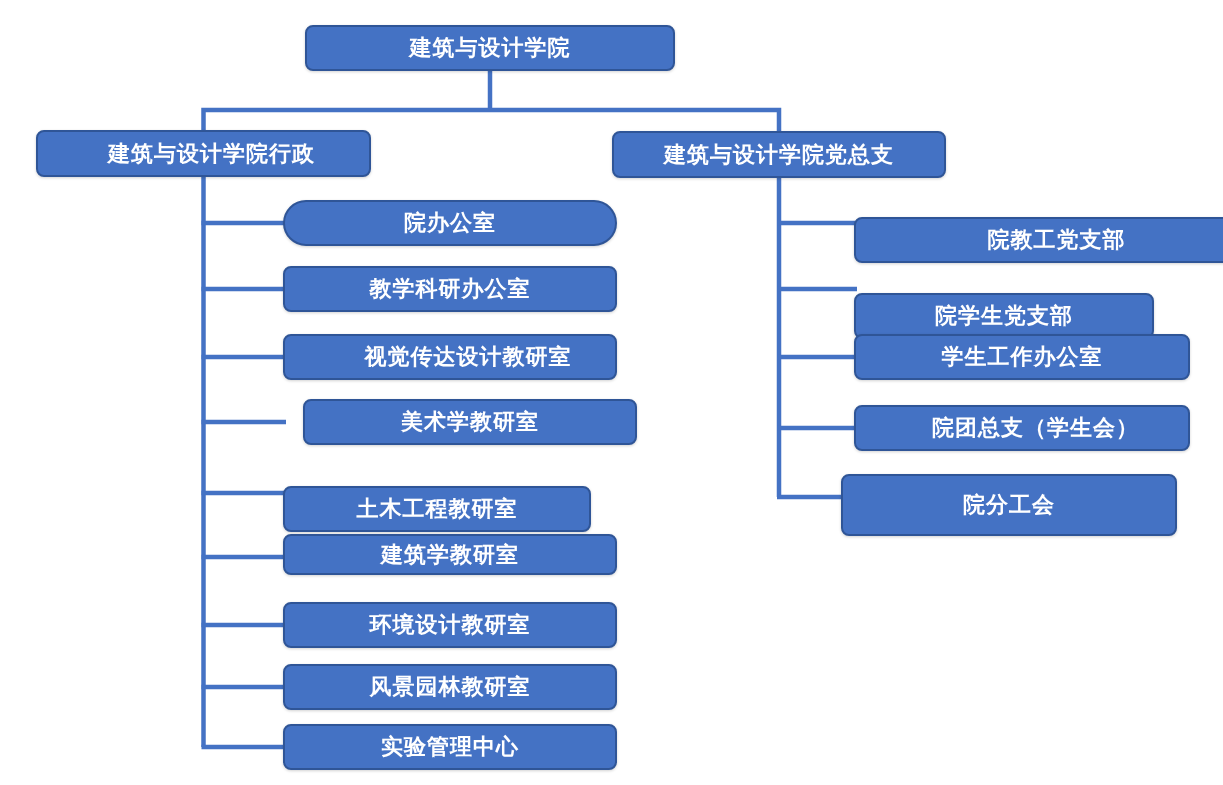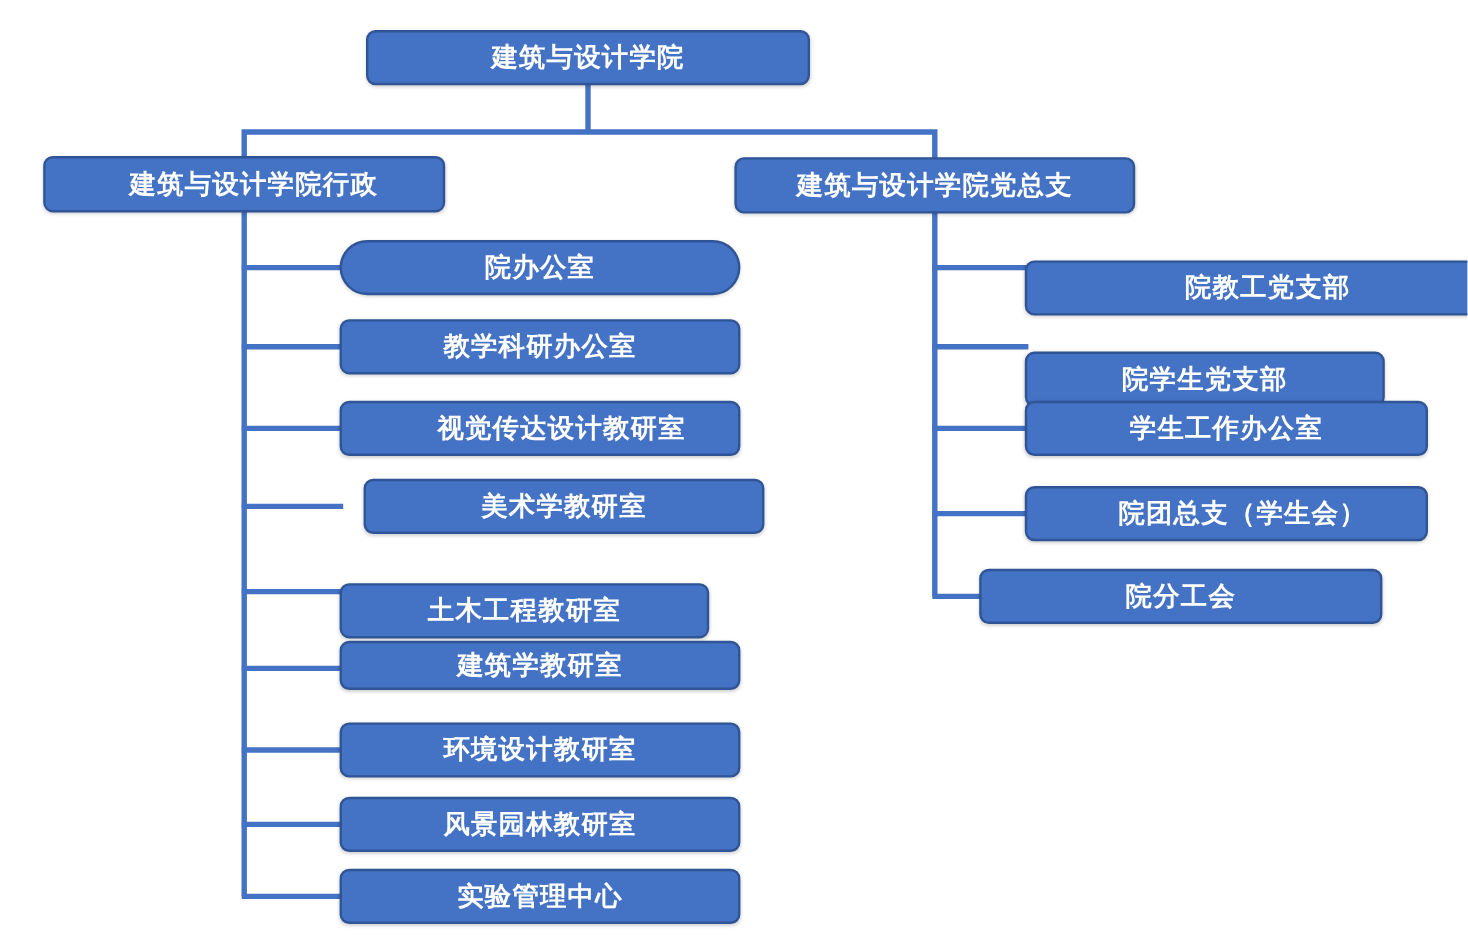--- a/index.html
+++ b/index.html
@@ -89,15 +89,15 @@
   <div class="node" style="left:283px; top:470px; width:308px; height:46px;margin-top:16px;">土木工程教研室</div>
   <div class="node" style="left:283px; top:534px; width:334px; height:41px;">建筑学教研室</div>
   <div class="node" style="left:283px; top:602px; width:334px; height:46px;">环境设计教研室</div>
   <div class="node" style="left:283px; top:664px; width:334px; height:46px;">风景园林教研室</div>
   <div class="node" style="left:283px; top:724px; width:334px; height:46px;">实验管理中心</div>
 
   <div class="node" style="left:854px; top:217px; width:405px; height:46px;">院教工党支部</div>
   <div class="node" style="left:854px; top:266px; width:300px; height:46px;margin-top:27px;">院学生党支部</div>
   <div class="node" style="left:854px; top:334px; width:336px; height:46px;">学生工作办公室</div>
   <div class="node" style="left:854px; top:405px; width:336px; height:46px;padding-left:27px;">院团总支（学生会）</div>
-  <div class="node" style="left:816px; top:474px; width:336px; height:46px;font-family:Liberation Serif, serif;">院分工会</div>
+  <div class="node" style="left:841px; top:474px; width:336px; height:62px;font-family:Liberation Serif, serif;">院分工会</div>
 
 </div>
 
 </body></html>

